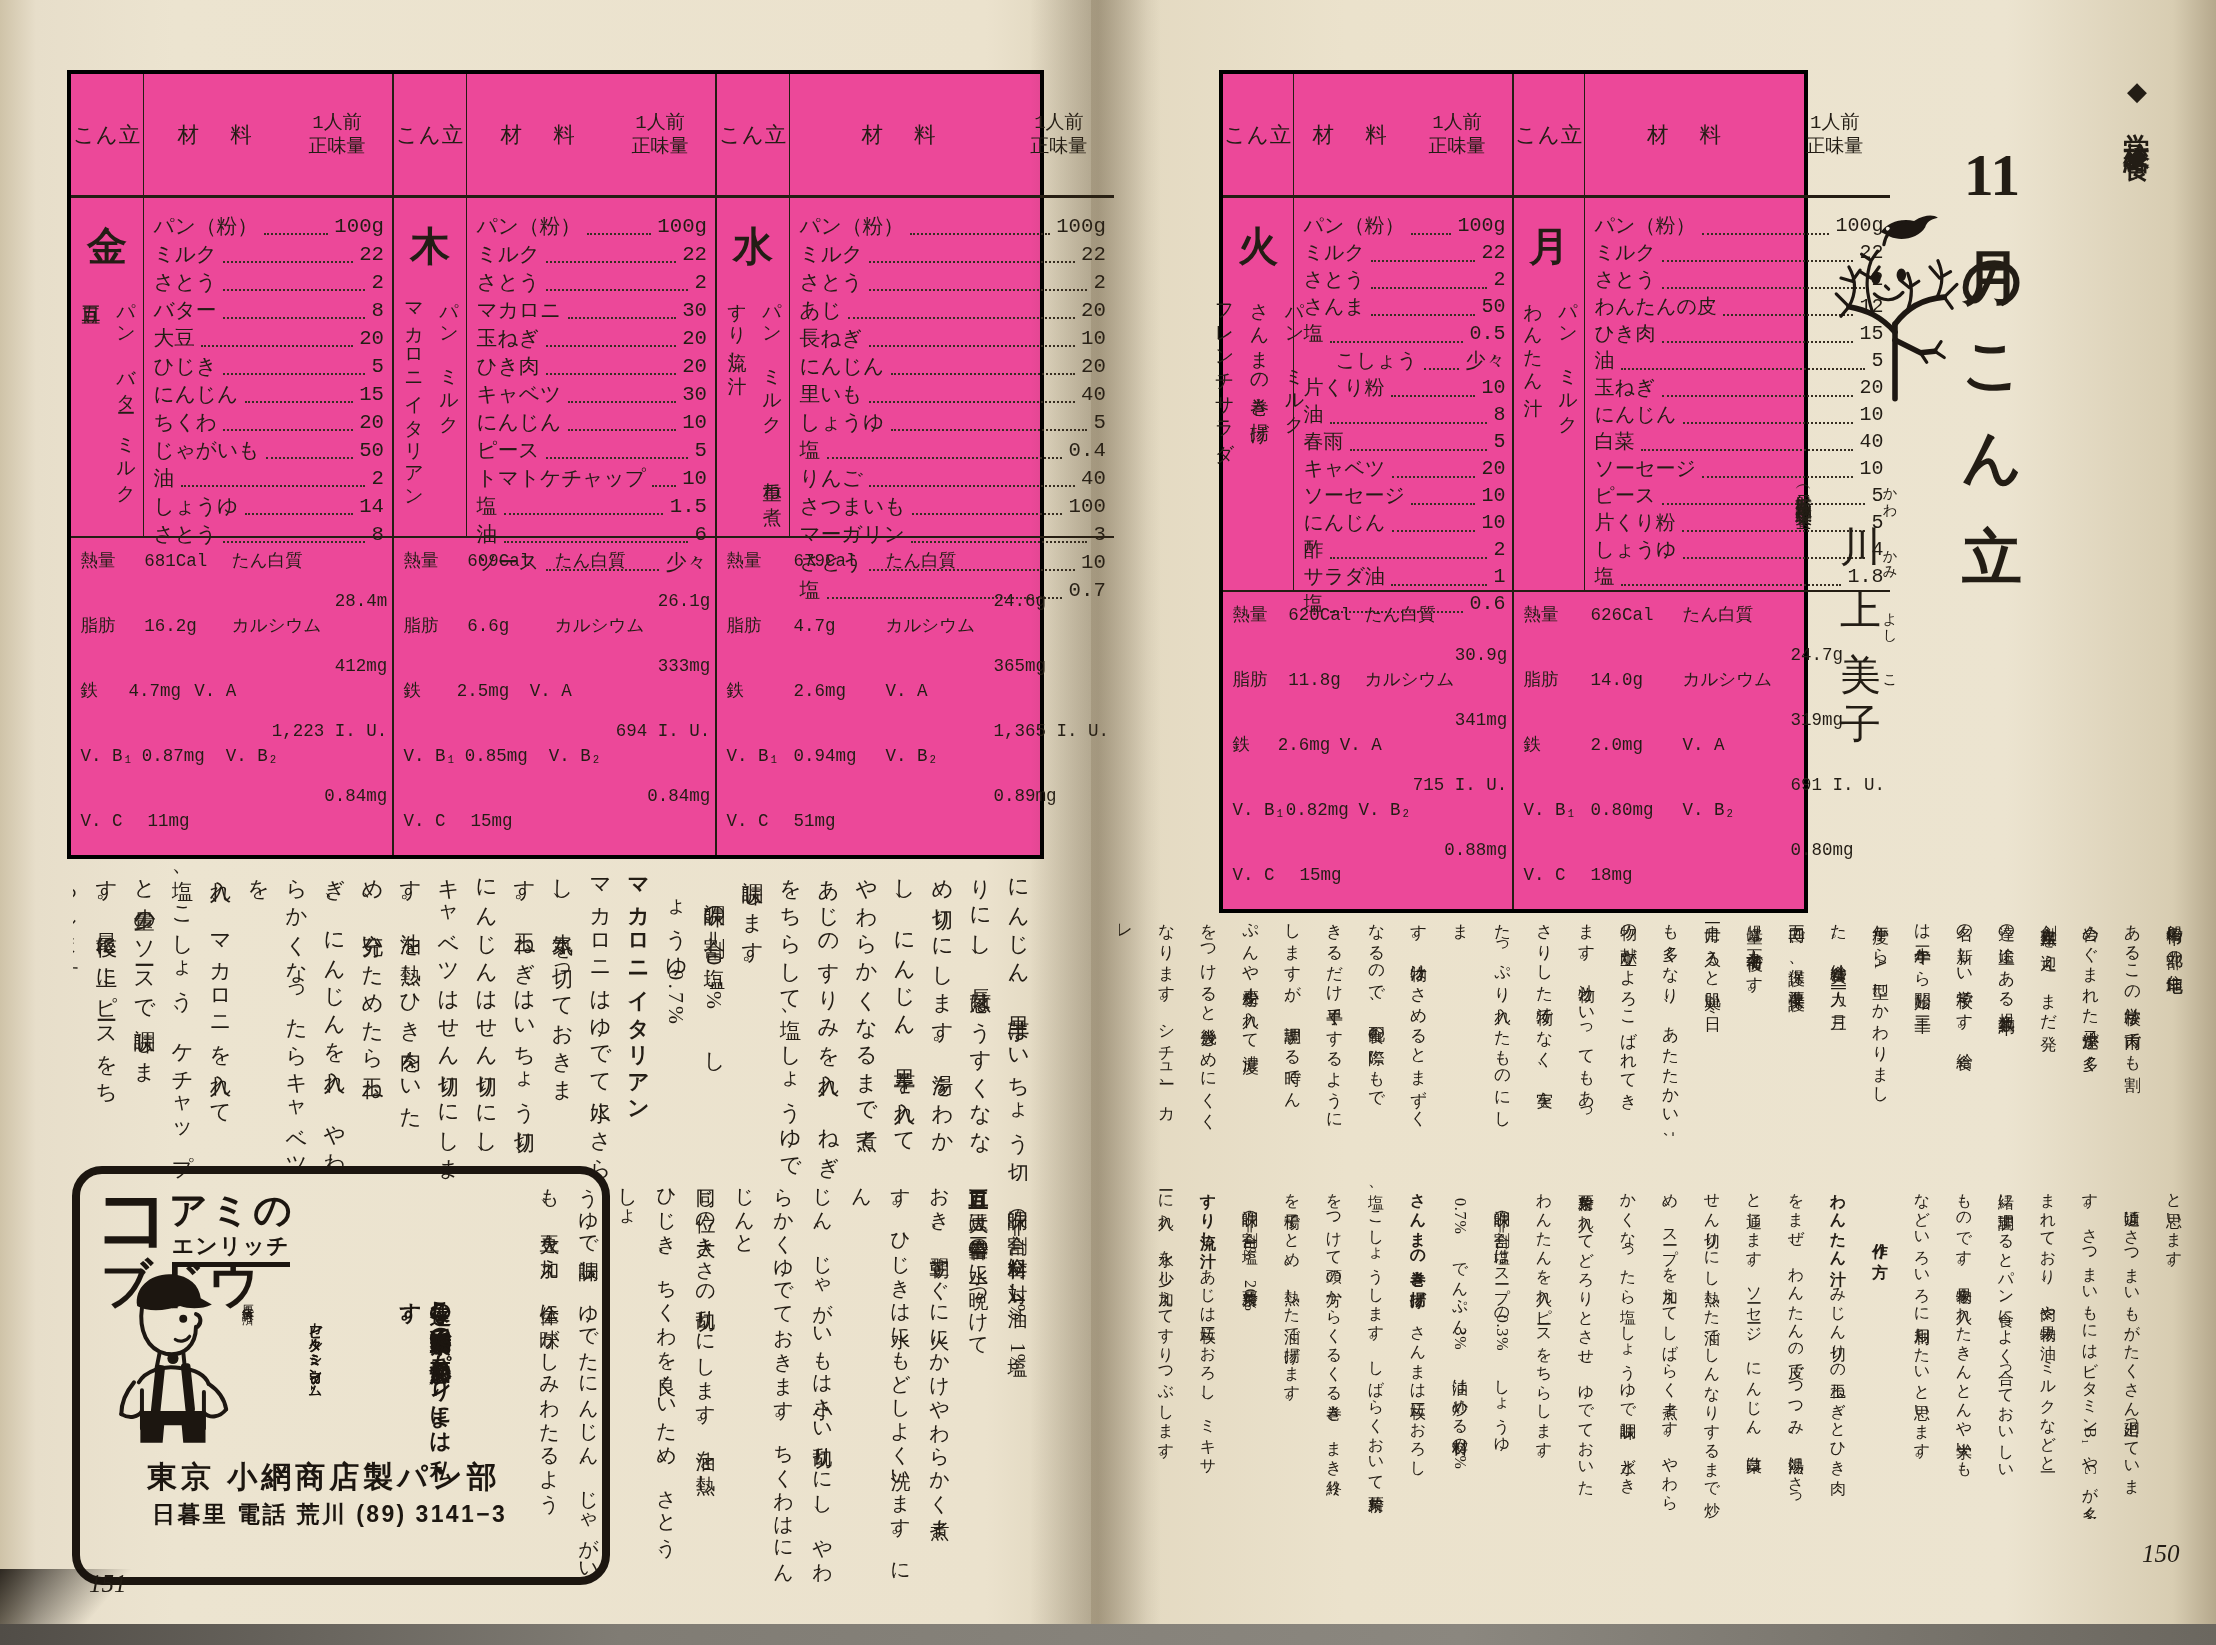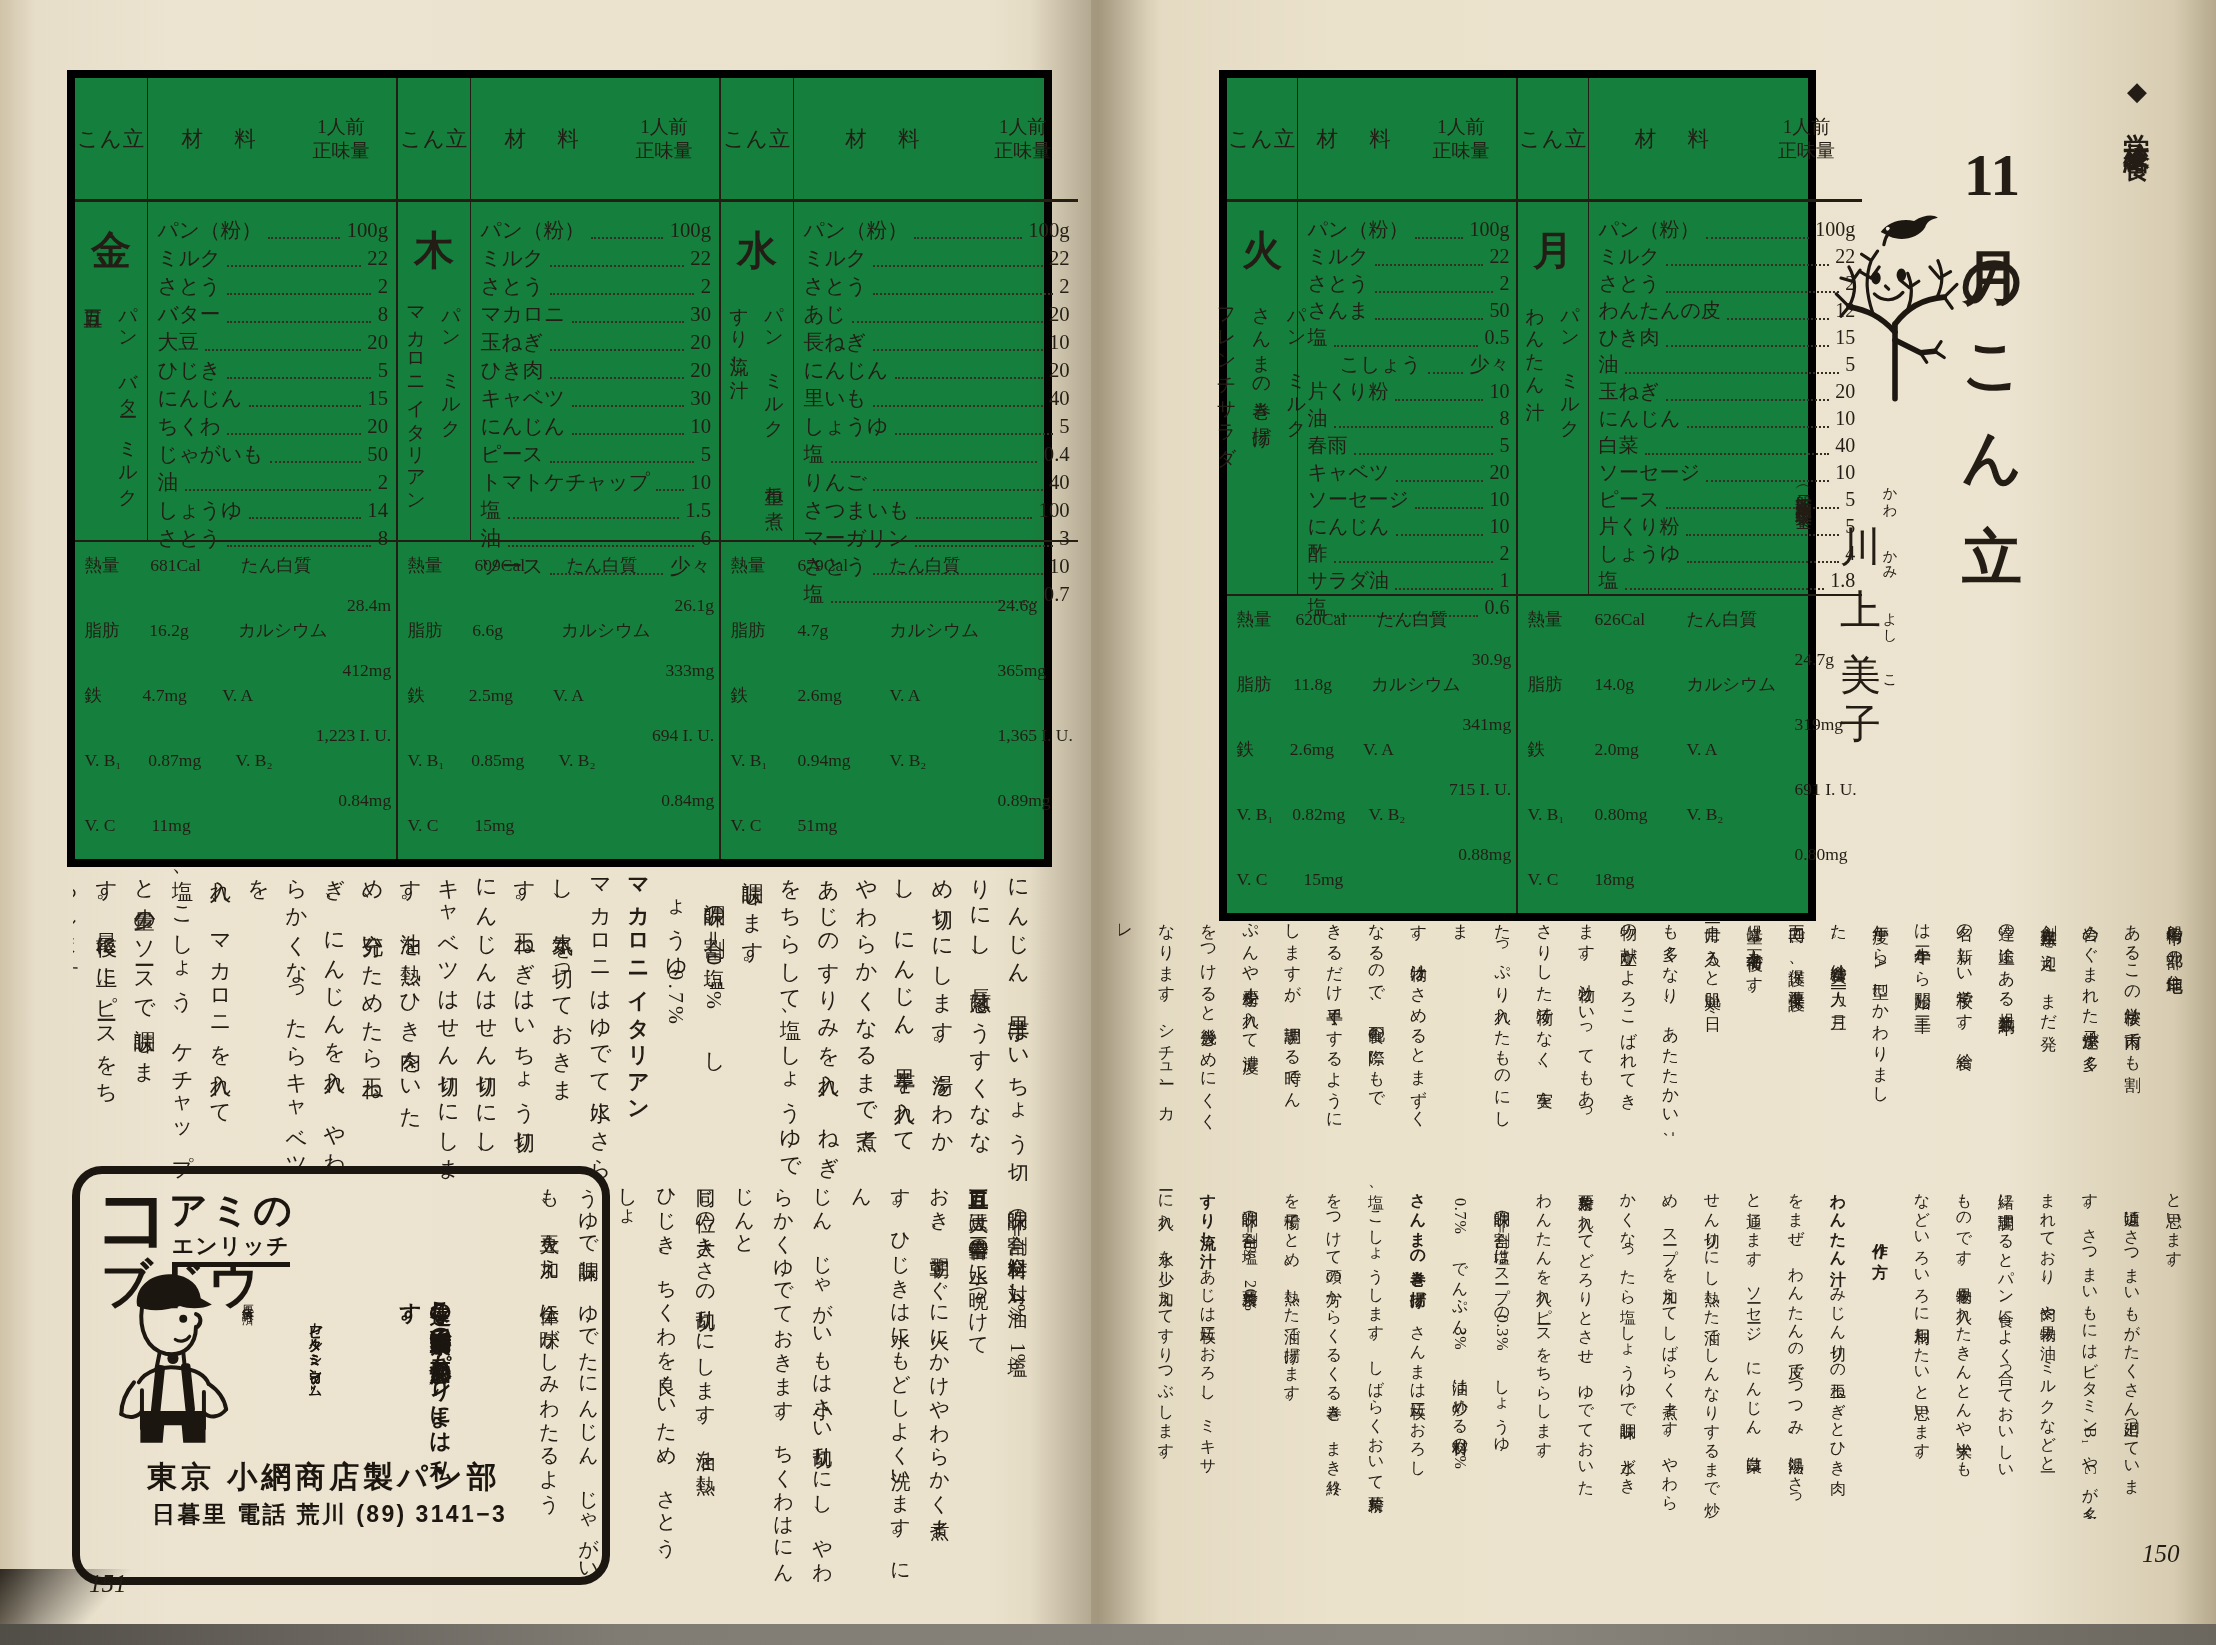--- a/index.html
+++ b/index.html
@@ -11,21 +11,21 @@
   .page.right{left:1091px;width:1125px;
     background:linear-gradient(90deg,#c9bda2 0,#e4dac2 56px,#ebe2cc 255px,#ece4d0 915px,#d8cdb2 1082px,#b5a88c 1125px);}
   .gutter{position:absolute;left:1030px;top:0;width:131px;height:1628px;pointer-events:none;
     background:linear-gradient(90deg,rgba(58,44,24,0) 0,rgba(58,44,24,.28) 52%,rgba(58,44,24,0) 100%);}
   .desk{position:absolute;left:0;top:1624px;width:2216px;height:20.7px;
     background:linear-gradient(90deg,#514d47,#807c74 28%,#8b877f 66%,#6b675f);}
   .corner-shadow{position:absolute;left:0;top:1569px;width:135px;height:59px;
     background:linear-gradient(130deg,rgba(18,14,10,.85),rgba(18,14,10,0) 72%);}
 
   
-  .menu-table{position:absolute;background:#15803d;border:8px solid #000000;display:flex;}
+  .menu-table{position:absolute;background:#ec4899;border:4px solid #000000;display:flex;font-family:Liberation Mono, monospace;}
   .group{display:flex;flex-direction:column;}
   .group + .group{border-left:2.4px solid #241d13;}
   .g-head{display:flex;height:121px;border-bottom:3.2px solid #241d13;}
   .hk{display:flex;align-items:center;justify-content:center;font-size:21.5px;letter-spacing:0.8px;}
   .hz-wrap{flex:1;display:flex;align-items:center;}
   .hz{flex:1;text-align:center;font-size:21.5px;letter-spacing:4.8px;}
   .ha{width:94px;text-align:center;font-size:19px;line-height:24px;padding-right:8px;}
   .ha span{display:block;}
   .g-body{flex:1;display:flex;min-height:0;}
   .day-cell{display:flex;flex-direction:column;align-items:center;border-right:1.6px solid #241d13;padding-top:20.7px;}

